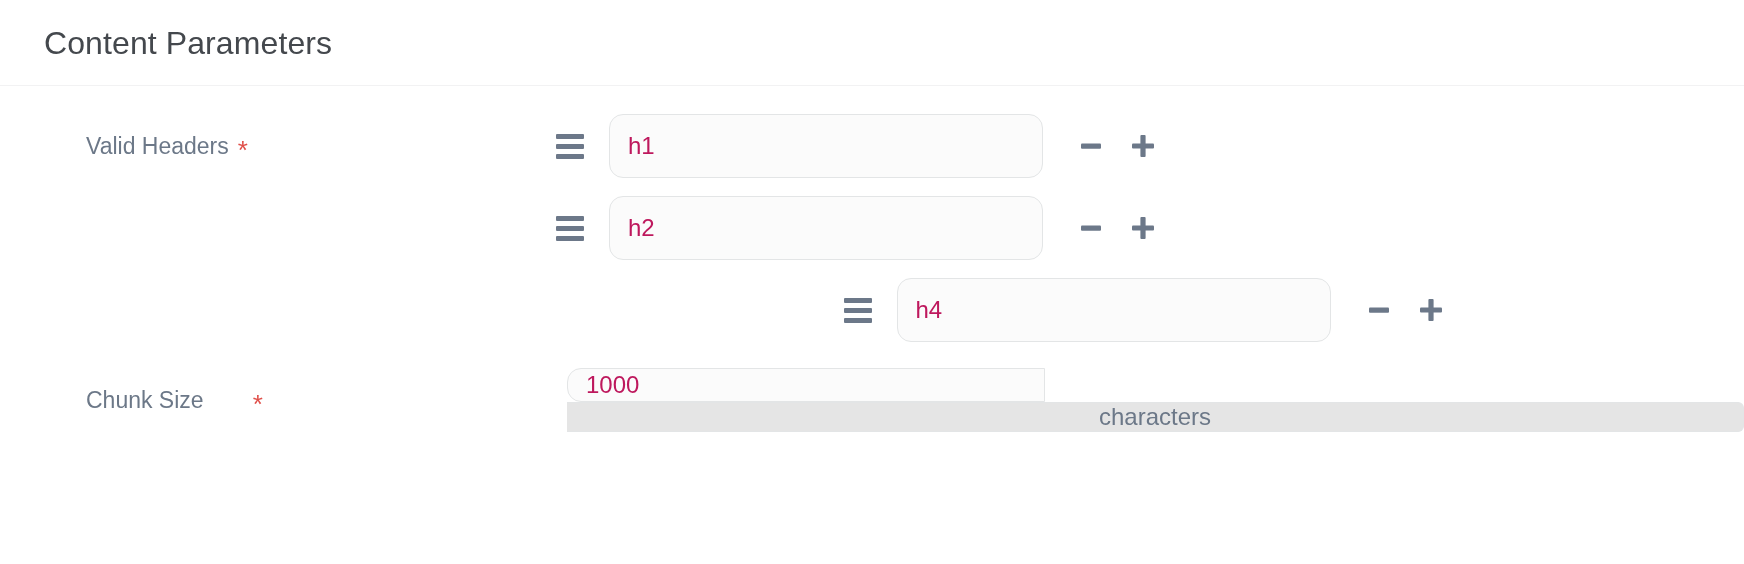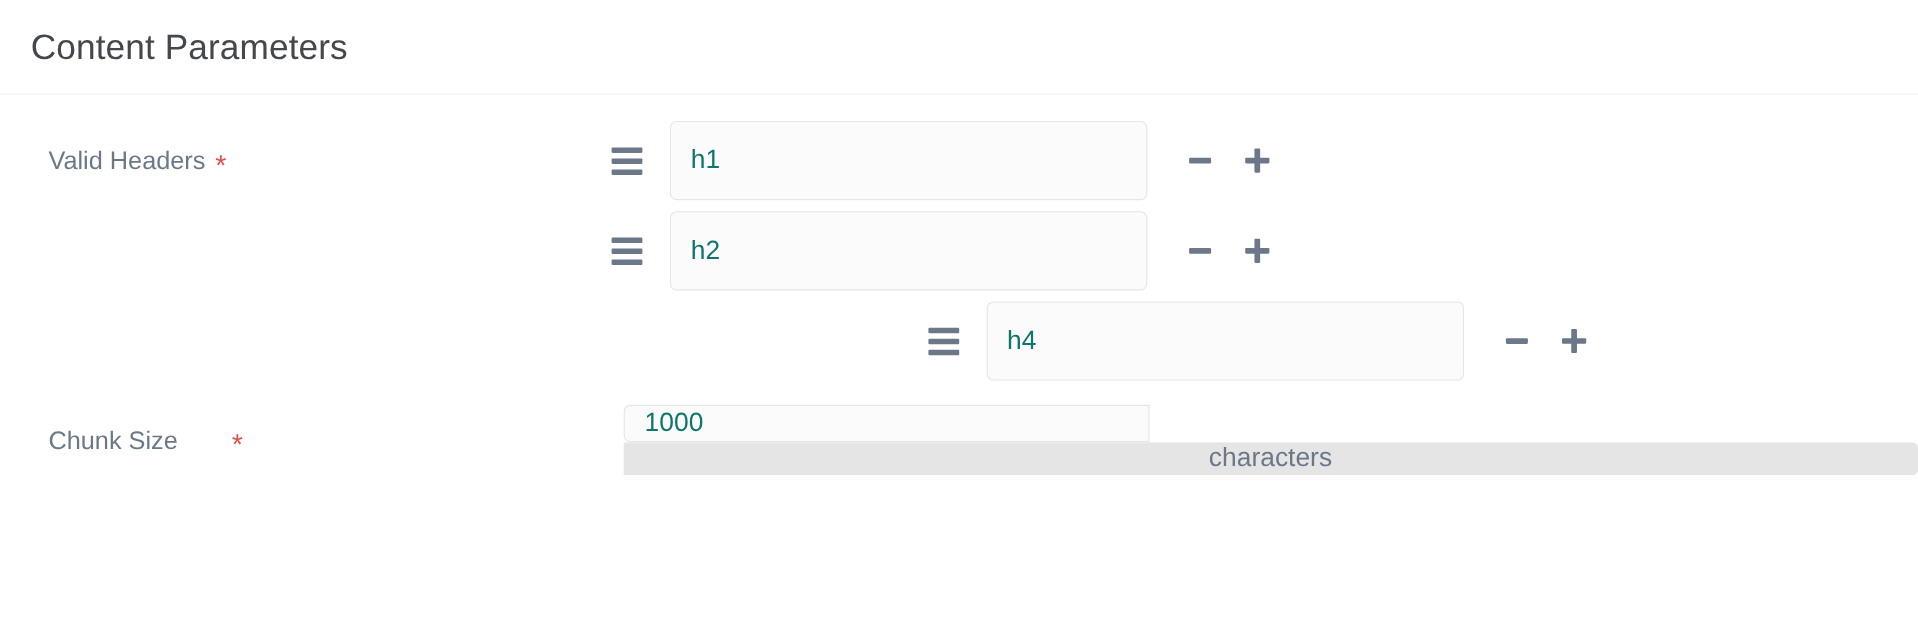--- a/index.html
+++ b/index.html
@@ -22,21 +22,21 @@
     position: relative;
     background: #ffffff;
     box-sizing: border-box;
   }
 
   
   .panel-header {
     height: 86px;
     display: flex;
     align-items: center;
-    padding-left: 28px;
+    padding-left: 44px;
     border-bottom: 1px solid #f2f2f3;
     box-sizing: border-box;
   }
   .panel-title {
     font-size: 32px;
     font-weight: 400;
     color: #44484d;
     letter-spacing: 0.1px;
     line-height: 1;
   }
@@ -66,20 +66,21 @@
     height: 64px;
     gap: 40px;
   }
 
   .field-label {
     font-size: 23px;
     color: #6c7888;
     font-weight: 400;
     white-space: nowrap;
     line-height: 1;
+    margin-left: 42px;
   }
   .required-star {
     color: #e0504a;
     font-size: 26px;
     margin-left: 9px;
     line-height: 1;
     position: relative;
     top: 4px;
   }
 
@@ -112,28 +113,28 @@
   .drag-handle .bar {
     width: 28px;
     height: 5px;
     background: #6c7889;
     border-radius: 1px;
     margin: 2.5px 0;
   }
 
   .text-input {
     width: 434px;
-    height: 72px;
+    height: 64px;
     box-sizing: border-box;
     background: #fbfbfb;
     border: 1px solid #e3e5e6;
-    border-radius: 6px;
+    border-radius: 14px;
     font-family: "Liberation Sans", sans-serif;
     font-size: 24px;
-    color: #0f766e;
+    color: #be185d;
     padding: 0 18px;
     outline: none;
   }
   .text-input::placeholder { color: #a9afb7; }
 
   .row-buttons {
     display: flex;
     align-items: center;
     margin-left: 22px;
   }

